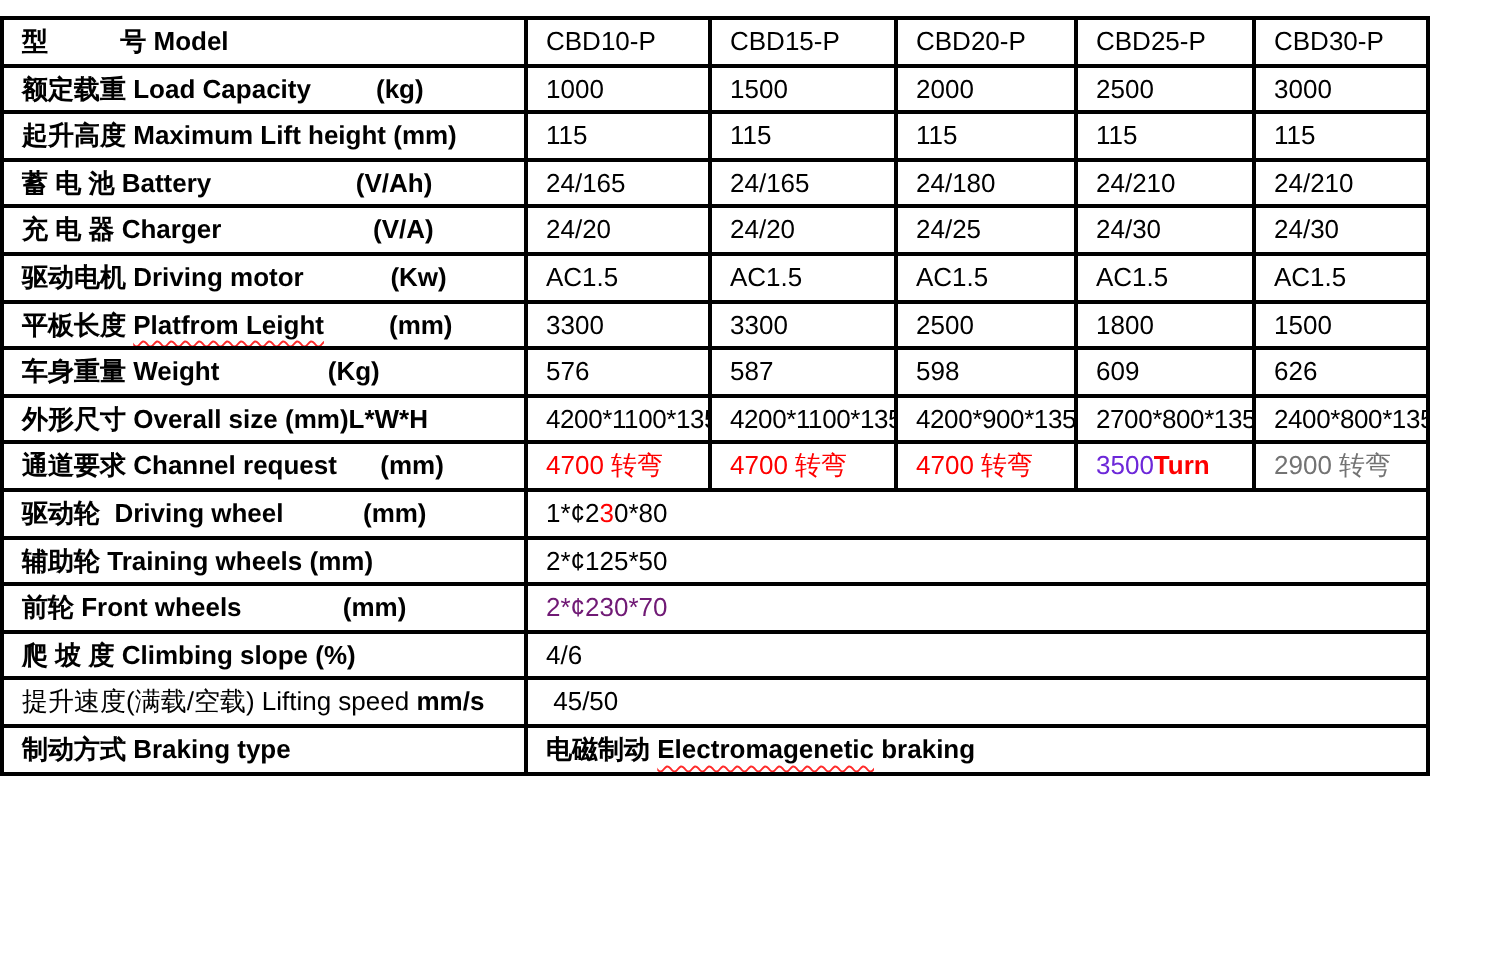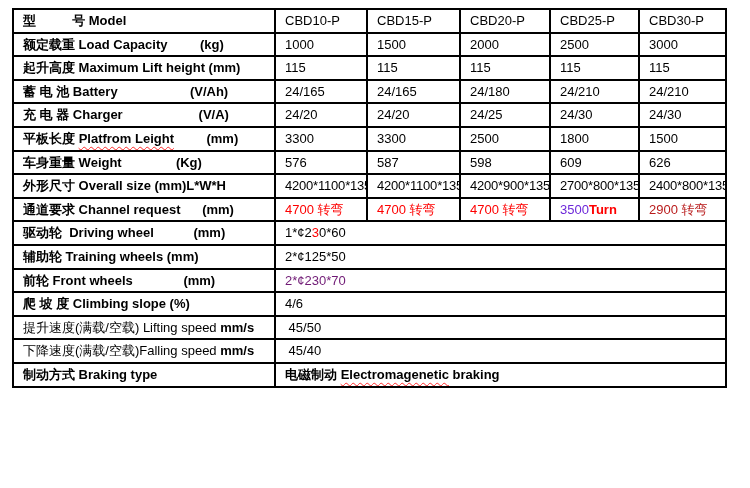--- a/index.html
+++ b/index.html
@@ -1,17 +1,17 @@
 <!DOCTYPE html>
 <html><head>
 <meta charset="utf-8">
 <style>
   html,body{margin:0;padding:0;background:#ffffff;}
   body{width:750px;height:488px;overflow:hidden;font-family:"Liberation Sans",sans-serif;}
-  .wrap{position:absolute;left:12px;top:8px;}
+  .wrap{position:absolute;left:0;top:8px;}
   table{border-collapse:collapse;table-layout:fixed;width:713px;}
   td{border:2px solid #000;height:21.6px;padding:0 0 0 9px;font-size:13px;color:#000;
      vertical-align:middle;white-space:pre;overflow:hidden;line-height:1.05;}
   td.label{font-weight:bold;}
   span.b{font-weight:bold;}
   span.rg{font-weight:normal;}
   .wavy{text-decoration-line:underline;text-decoration-style:wavy;text-decoration-color:#ff2a2a;
         text-decoration-thickness:1px;text-underline-offset:3px;text-align:right;}
   td.small{font-size:9.5px;font-weight:bold;letter-spacing:-0.2px;}
   td.val{font-size:13px;}
@@ -64,20 +64,28 @@
         </tr>
         <tr>
           <td class="label"><span class="b">充 电 器 Charger</span><span class="rg">                     </span><span class="b">(V/A)</span></td>
           <td class="val"><span class="rg">24/20</span></td>
           <td class="val"><span class="rg">24/20</span></td>
           <td class="val"><span class="rg">24/25</span></td>
           <td class="val"><span class="rg">24/30</span></td>
           <td class="val"><span class="rg">24/30</span></td>
         </tr>
         <tr>
+          <td class="label"><span class="b">驱动电机 Driving motor</span><span class="rg">            </span><span class="b">(Kw)</span></td>
+          <td class="val"><span class="rg">AC1.5</span></td>
+          <td class="val"><span class="rg">AC1.5</span></td>
+          <td class="val"><span class="rg">AC1.5</span></td>
+          <td class="val"><span class="rg">AC1.5</span></td>
+          <td class="val"><span class="rg">AC1.5</span></td>
+        </tr>
+        <tr>
           <td class="label"><span class="b">平板长度 </span><span class="b wavy">Platfrom Leight</span><span class="rg">         </span><span class="b">(mm)</span></td>
           <td class="val"><span class="rg">3300</span></td>
           <td class="val"><span class="rg">3300</span></td>
           <td class="val"><span class="rg">2500</span></td>
           <td class="val"><span class="rg">1800</span></td>
           <td class="val"><span class="rg">1500</span></td>
         </tr>
         <tr>
           <td class="label"><span class="b">车身重量 Weight</span><span class="rg">               </span><span class="b">(Kg)</span></td>
           <td class="val"><span class="rg">576</span></td>
@@ -93,45 +101,41 @@
           <td class="val small"><span class="rg">4200*900*1350</span></td>
           <td class="val small"><span class="rg">2700*800*1350</span></td>
           <td class="val small"><span class="rg">2400*800*1350</span></td>
         </tr>
         <tr>
           <td class="label"><span class="b">通道要求 Channel request</span><span class="rg">      </span><span class="b">(mm)</span></td>
           <td class="val"><span class="rg" style="color: rgb(254, 0, 0);">4700 转弯</span></td>
           <td class="val"><span class="rg" style="color: rgb(254, 0, 0);">4700 转弯</span></td>
           <td class="val"><span class="rg" style="color: rgb(254, 0, 0);">4700 转弯</span></td>
           <td class="val"><span class="rg" style="color: #6d28d9;">3500</span><span class="b" style="color: rgb(254, 0, 0);">Turn</span></td>
-          <td class="val"><span class="rg" style="color: #b91c1c;">2900 转弯</span></td>
+          <td class="val"><span class="rg" style="color: #737373;">2900 转弯</span></td>
         </tr>
         <tr>
           <td class="label"><span class="b">驱动轮  Driving wheel</span><span class="rg">           </span><span class="b">(mm)</span></td>
-          <td class="val" colspan="5"><span class="rg">1*¢2</span><span class="rg" style="color: rgb(254, 0, 0);">3</span><span class="rg">0*60</span></td>
+          <td class="val" colspan="5"><span class="rg">1*¢2</span><span class="rg" style="color: rgb(254, 0, 0);">3</span><span class="rg">0*80</span></td>
         </tr>
         <tr>
           <td class="label"><span class="b">辅助轮 Training wheels (mm)</span></td>
           <td class="val" colspan="5"><span class="rg">2*¢125*50</span></td>
         </tr>
         <tr>
           <td class="label"><span class="b">前轮 Front wheels</span><span class="rg">              </span><span class="b">(mm)</span></td>
           <td class="val" colspan="5"><span class="rg" style="color: #701a75;">2*¢230*70</span></td>
         </tr>
         <tr>
           <td class="label"><span class="b">爬 坡 度 Climbing slope (%)</span></td>
           <td class="val" colspan="5"><span class="rg">4/6</span></td>
         </tr>
         <tr>
           <td class="label"><span class="rg">提升速度(满载/空载) Lifting speed </span><span class="b">mm/s</span></td>
           <td class="val" colspan="5"><span class="rg"> 45/50</span></td>
         </tr>
         <tr>
-          <td class="label"><span class="rg">下降速度(满载/空载)Falling speed </span><span class="b">mm/s</span></td>
-          <td class="val" colspan="5"><span class="rg"> 45/40</span></td>
-        </tr>
-        <tr>
           <td class="label"><span class="b">制动方式 Braking type</span></td>
           <td class="val" colspan="5"><span class="b">电磁制动 </span><span class="b wavy">Electromagenetic</span><span class="b"> braking</span></td>
         </tr>
       </tbody>
   </table>
 </div>
 
 </body></html>

